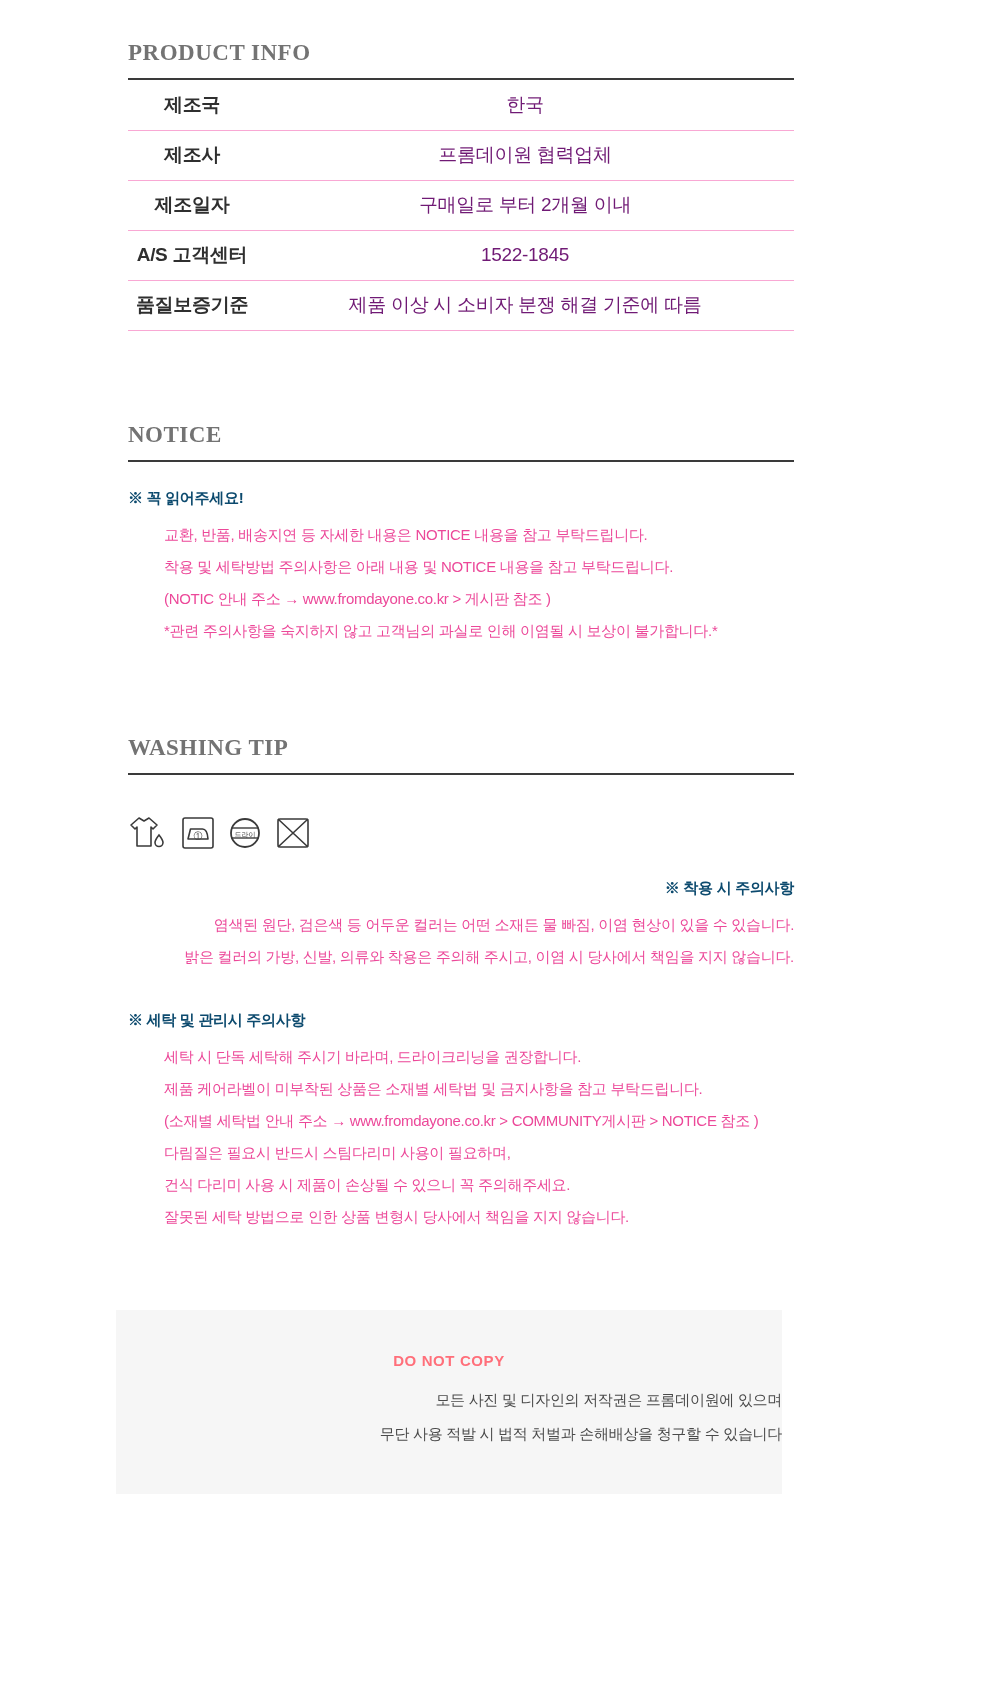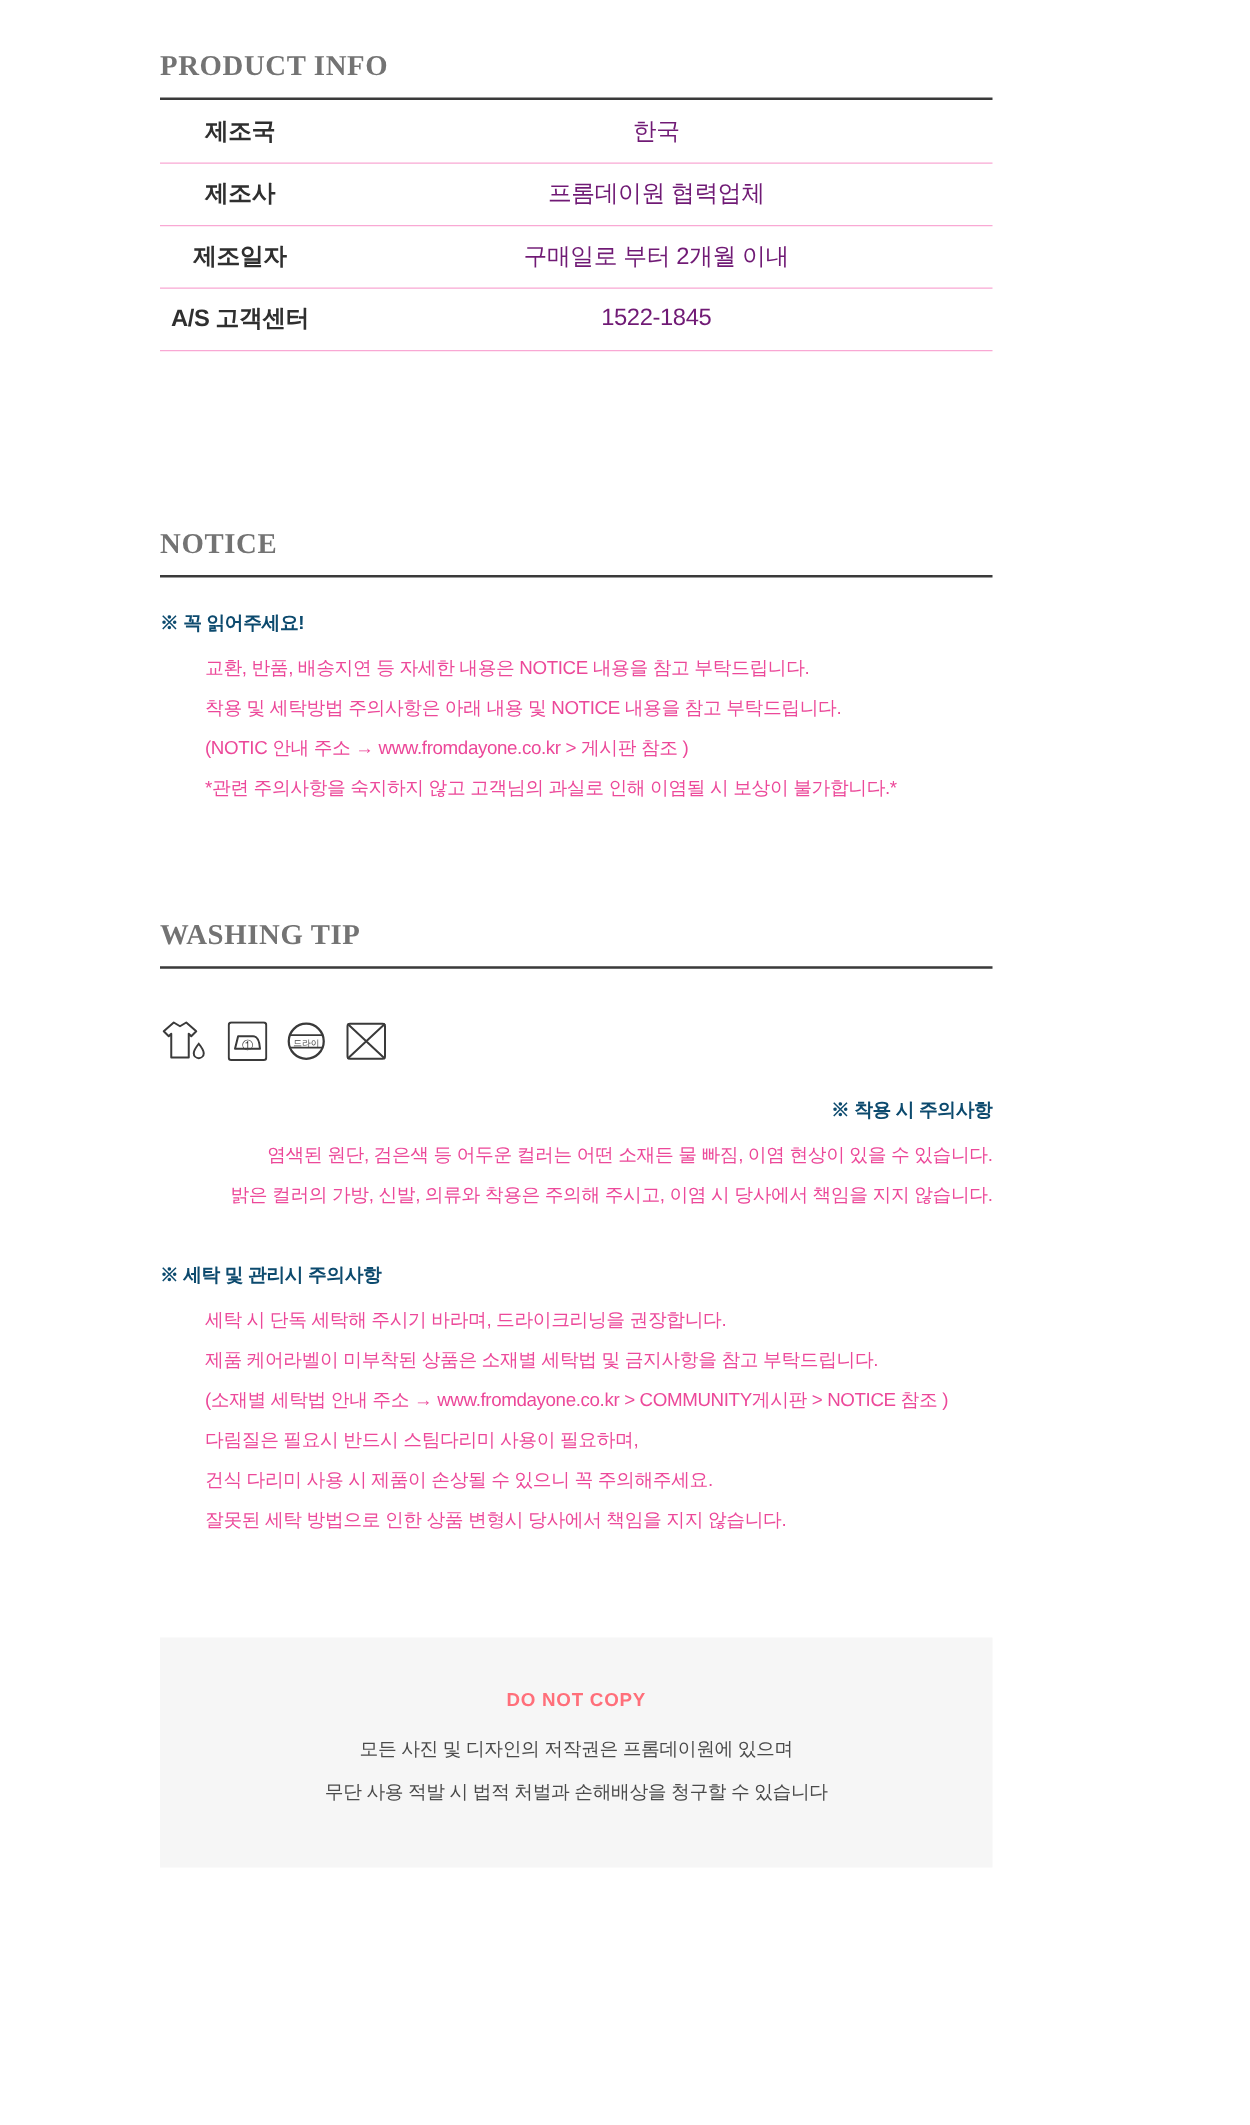--- a/index.html
+++ b/index.html
@@ -90,41 +90,41 @@
     display: flex;
     align-items: flex-end;
     gap: 14px;
     height: 48px;
   }
   .wash-icons svg { display: block; }
 
   
   .copy-box {
     position: absolute;
-    left: 128px;
+    left: 116px;
     top: 1310px;
     width: 666px;
     height: 184px;
     background: #f6f6f6;
     text-align: center;
   }
   .copy-title {
     color: #ff6f7a;
     font-size: 15px;
     font-weight: bold;
     letter-spacing: 0.6px;
     padding-top: 42px;
   }
   .copy-line {
     font-size: 15px;
     color: #4a4a4a;
     line-height: 34px;
     letter-spacing: -0.3px;
   }
-  .copy-lines { margin-top: 14px; }
+  .copy-lines { margin-top: 14px; text-align: right; }
 </style>
 </head>
 <body>
 
 <div class="page">
 
   <div class="inner" style="top:40px;">
     <h2 class="sec-title">PRODUCT INFO</h2>
     <div class="rule"></div>
     <table class="info-table">
@@ -137,20 +137,24 @@
           <td class="label">제조사</td>
           <td class="value">프롬데이원 협력업체</td>
         </tr>
         <tr>
           <td class="label">제조일자</td>
           <td class="value">구매일로 부터 2개월 이내</td>
         </tr>
         <tr>
           <td class="label">A/S 고객센터</td>
           <td class="value">1522-1845</td>
+        </tr>
+        <tr>
+          <td class="label">품질보증기준</td>
+          <td class="value">제품 이상 시 소비자 분쟁 해결 기준에 따름</td>
         </tr>
       </tbody>
     </table>
   </div>
 
   <div class="inner" style="top:422px;">
     <h2 class="sec-title">NOTICE</h2>
     <div class="rule"></div>
     <div style="margin-top:27px;">
       <div class="lead">※ 꼭 읽어주세요!</div>

